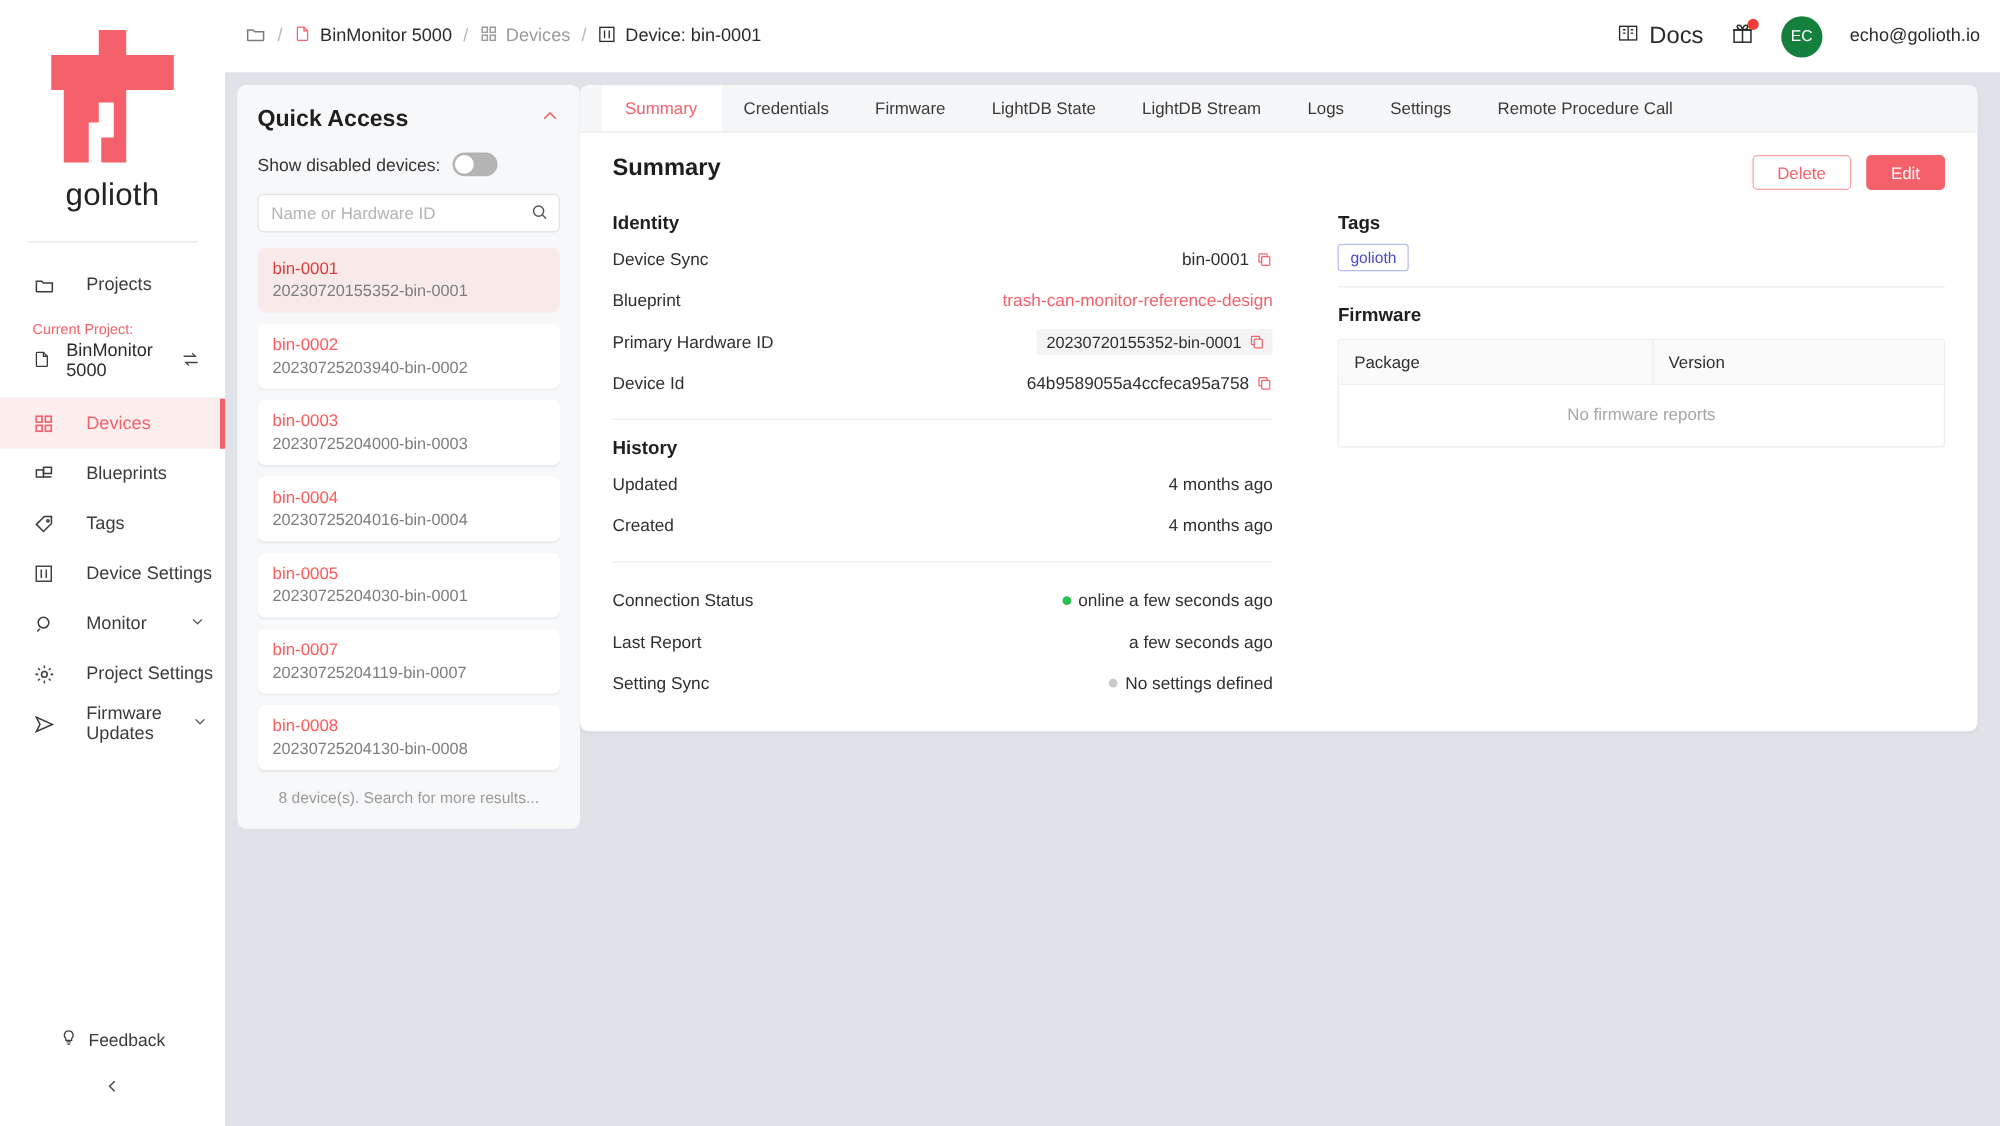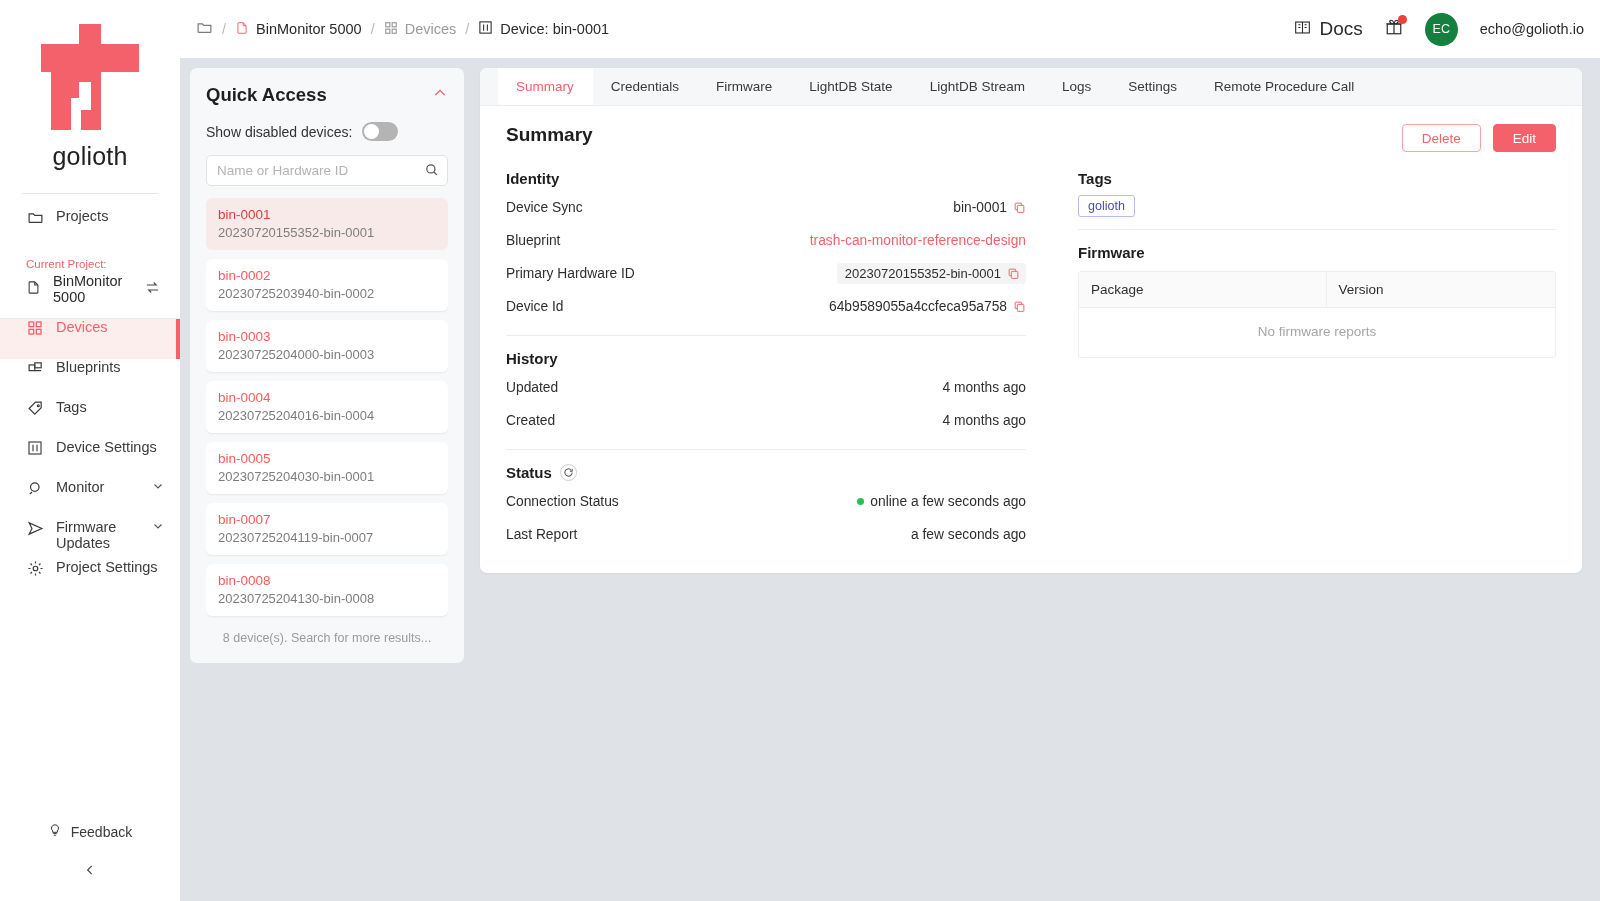--- a/index.html
+++ b/index.html
@@ -17,21 +17,21 @@
     flex: 0 0 180px; position: relative;
     display: flex; flex-direction: column;
   }
   .logo-wrap { padding-top: 22px; display:flex; flex-direction:column; align-items:center; }
   .logo-mark { width: 112px; height: 110px; }
   .logo-text { font-size: 25px; color: #222; margin-top: 10px; letter-spacing: .2px; }
   .logo-rule { width: 136px; height: 1px; background: #e6e6e6; margin: 22px auto 0; }
 
   .nav { margin-top: 14px; }
   .nav-item {
-    display: flex; gap: 12px;
+    display: flex; align-items: center; gap: 25px;
     height: 40px; padding: 0 0 0 26px; font-size: 14.5px; color: #3b3b3b;
     position: relative; cursor: pointer;
   }
   .nav-item .ico { width: 18px; height: 18px; flex: 0 0 18px; display:flex; align-items:center; justify-content:center; }
   .nav-item.active { background: #fdeeee; color: #f4616b; }
   .nav-item.active::after {
     content:""; position:absolute; right:0; top:0; bottom:0; width:4px; background:#f4616b;
   }
   .nav-item .chev { margin-left: auto; margin-right: 16px; color:#555; }
 
@@ -66,21 +66,21 @@
   .topright { margin-left:auto; display:flex; align-items:center; gap:22px; }
   .docs { display:flex; align-items:center; gap:8px; font-size:19px; color:#2b2b2b; cursor:pointer; }
   .gift-wrap { position:relative; cursor:pointer; display:flex; }
   .gift-dot { position:absolute; top:-3px; right:-4px; width:9px; height:9px; border-radius:50%; background:#ef3e36; }
   .avatar {
     width:33px; height:33px; border-radius:50%; background:#15803d;
     color:#fff; font-size:12.5px; display:flex; align-items:center; justify-content:center; cursor:pointer;
   }
   .email { font-size:14.5px; color:#2b2b2b; }
 
-  .content { flex:1 1 auto; display:flex; gap:16px; padding: 10px 18px 0 10px; background:#dfe3e8; min-height:0; }
+  .content { flex:1 1 auto; display:flex; gap:0; padding: 10px 18px 0 10px; background:#dfe3e8; min-height:0; }
 
   
   .qa-panel {
     width: 274px; flex:0 0 274px; background:#f7f8fa; border-radius:7px;
     padding: 16px 16px 0 16px; align-self:flex-start; max-height: 700px;
     display:flex; flex-direction:column;
   }
   .qa-head { display:flex; align-items:center; }
   .qa-title { font-size:18.5px; color:#1f1f1f; font-weight:600; }
   .qa-collapse { margin-left:auto; color:#f4616b; cursor:pointer; display:flex; }
@@ -265,39 +265,39 @@
         <span class="chev">
           <svg width="12" height="12" viewBox="0 0 24 24" fill="none" stroke="#555" stroke-width="2.2">
               <path d="M5 9l7 7 7-7"></path>
             </svg>
         </span>
       </div>
 
       <div class="nav-item">
         <span class="ico">
           <svg width="17" height="17" viewBox="0 0 24 24" fill="none" stroke="#3b3b3b" stroke-width="1.7">
+              <circle cx="12" cy="12" r="3.2"></circle>
+              <path d="M12 2v3M12 19v3M2 12h3M19 12h3M5 5l2 2M17 17l2 2M19 5l-2 2M7 17l-2 2"></path>
+            </svg>
+        </span>
+        <span>Project Settings</span>
+      </div>
+
+      <div class="nav-item">
+        <span class="ico">
+          <svg width="17" height="17" viewBox="0 0 24 24" fill="none" stroke="#3b3b3b" stroke-width="1.7">
               <path d="M3 4l18 8-18 8 4-8z"></path>
             </svg>
         </span>
         <span>Firmware Updates</span>
         <span class="chev">
           <svg width="12" height="12" viewBox="0 0 24 24" fill="none" stroke="#555" stroke-width="2.2">
               <path d="M5 9l7 7 7-7"></path>
             </svg>
         </span>
-      </div>
-
-      <div class="nav-item">
-        <span class="ico">
-          <svg width="17" height="17" viewBox="0 0 24 24" fill="none" stroke="#3b3b3b" stroke-width="1.7">
-              <circle cx="12" cy="12" r="3.2"></circle>
-              <path d="M12 2v3M12 19v3M2 12h3M19 12h3M5 5l2 2M17 17l2 2M19 5l-2 2M7 17l-2 2"></path>
-            </svg>
-        </span>
-        <span>Project Settings</span>
       </div>
     </nav>
 
     <div class="feedback">
       <span>
         <svg width="14" height="16" viewBox="0 0 24 24" fill="none" stroke="#3b3b3b" stroke-width="1.7">
             <path d="M9 18h6M10 21h4M12 3a6 6 0 0 0-4 10.5V16h8v-2.5A6 6 0 0 0 12 3z"></path>
           </svg>
       </span>
       <span>Feedback</span>
@@ -527,40 +527,38 @@
                 <span class="k">Updated</span>
                 <span class="v">4 months ago</span>
               </div>
               <div class="kv">
                 <span class="k">Created</span>
                 <span class="v">4 months ago</span>
               </div>
 
               <div class="hr"></div>
 
-              <div class="sec-title">
-                <span>Status</span>
-                <span class="refresh-circle">
-                  <svg width="11" height="11" viewBox="0 0 24 24" fill="none" stroke="#555" stroke-width="2.2">
-                      <path d="M20 12a8 8 0 1 1-3-6.2"></path>
-                      <path d="M20 4v5h-5"></path>
-                    </svg>
-                </span>
-              </div>
 
               <div class="kv">
                 <span class="k">Connection Status</span>
                 <span class="v">
                   <span class="dot green"></span>
                   <span>online a few seconds ago</span>
                 </span>
               </div>
               <div class="kv">
                 <span class="k">Last Report</span>
                 <span class="v">a few seconds ago</span>
+              </div>
+              <div class="kv">
+                <span class="k">Setting Sync</span>
+                <span class="v status-muted">
+                  <span class="dot grey"></span>
+                  <span>No settings defined</span>
+                </span>
               </div>
             </div>
 
             <div class="col-right">
               <div class="sec-title">Tags</div>
               <div id="tag-list" style="margin-top:8px;"><span class="tag-badge">golioth</span></div>
 
               <div class="hr"></div>
 
               <div class="sec-title">Firmware</div>

